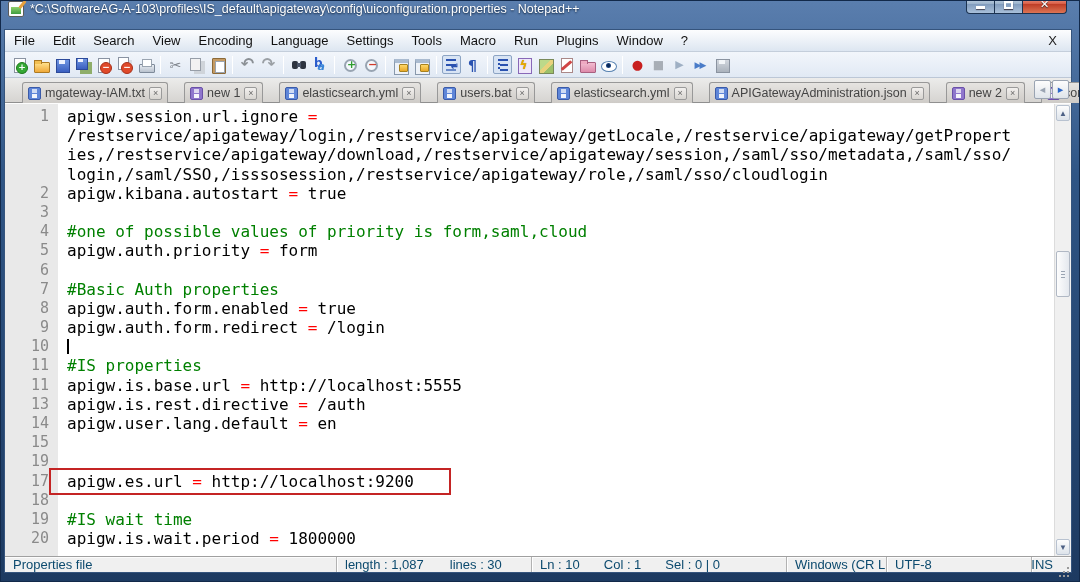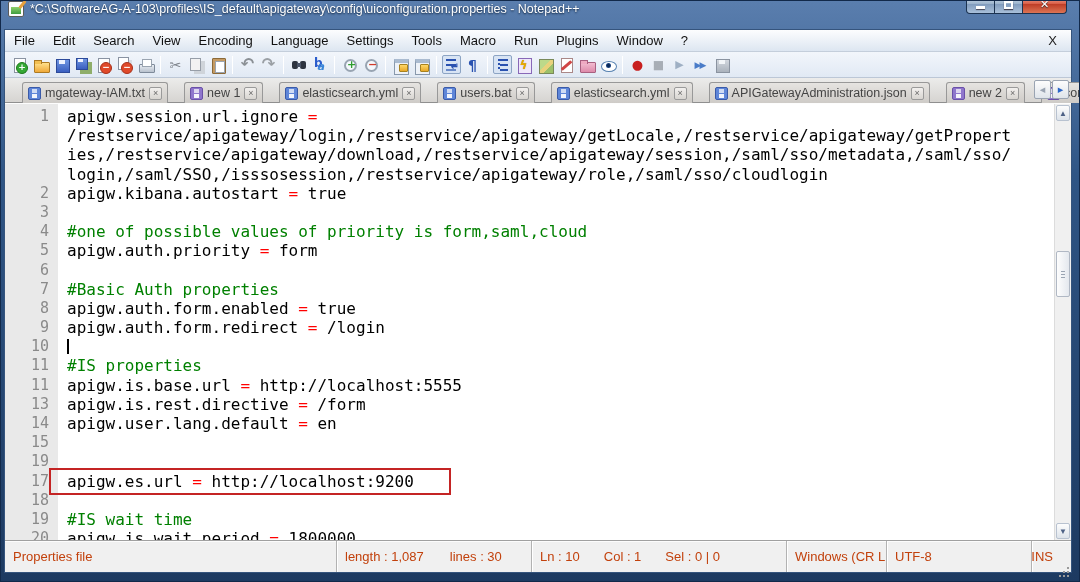--- a/index.html
+++ b/index.html
@@ -104,21 +104,21 @@
   .row.caret .code::before{content:"";display:inline-block;width:2px;height:15px;background:#000;vertical-align:-2px;margin-right:-2px;}
   .row.boxed::after{content:"";position:absolute;left:44px;top:-4px;width:398px;height:23px;border:2px solid #c42424;z-index:5;}
   
   .vscroll{position:absolute;top:0;right:0;width:17px;bottom:0;background:#f0f0f0;border-left:1px solid #dcdcdc;}
   .sbtn{position:absolute;left:1px;right:1px;height:16px;border:1px solid #b8c2d0;border-radius:2px;background:linear-gradient(#fdfdfd,#dde3ea);color:#4d6185;font-size:8px;text-align:center;line-height:15px;}
   .sbtn.up{top:1px;}
   .sbtn.down{bottom:1px;}
   .sthumb{position:absolute;left:1px;right:1px;top:147px;height:46px;border:1px solid #b0b8c4;border-radius:2px;background:linear-gradient(to right,#fdfdfd,#e4e8ee);}
   .sthumb::after{content:"";position:absolute;left:4px;right:4px;top:19px;height:1px;background:#9aa4b2;box-shadow:0 3px 0 #9aa4b2,0 6px 0 #9aa4b2;}
   
-  .statusbar{height:32px;background:#f0f0f0;border-top:1px solid #a0a0a0;box-shadow:inset 0 1px 0 #fcfcfc;display:flex;align-items:center;font-size:13px;color:#c2410c;}
+  .statusbar{height:16px;background:#f0f0f0;border-top:1px solid #a0a0a0;box-shadow:inset 0 1px 0 #fcfcfc;display:flex;align-items:center;font-size:13px;color:#0c4a6e;}
   .sbsec{height:100%;display:flex;align-items:center;padding:0 8px;border-right:1px solid #b2b2b2;box-shadow:1px 0 0 #fff;overflow:hidden;white-space:nowrap;}
   .sb-doctype{flex:0 0 332px;}
   .sb-len{flex:0 0 195px;gap:26px;}
   .sb-pos{flex:0 0 255px;gap:24px;}
   .sb-eol{flex:0 0 100px;}
   .sb-enc{flex:0 0 145px;}
   .sb-ins{flex:1;justify-content:flex-end;padding-right:4px;border-right:none;box-shadow:none;}
   .grip{width:14px;height:100%;position:relative;}
   .grip::after{content:"";position:absolute;right:2px;bottom:3px;width:2px;height:2px;background:#9a9a9a;box-shadow:-4px 4px 0 #9a9a9a,0 4px 0 #9a9a9a,-8px 8px 0 #9a9a9a,-4px 8px 0 #9a9a9a,0 8px 0 #9a9a9a;}
 </style>
@@ -315,21 +315,21 @@
           <div class="row">
             <span class="ln">11</span>
             <span class="code"><span class="sc">#IS properties</span></span>
           </div>
           <div class="row">
             <span class="ln">11</span>
             <span class="code"><span class="sd">apigw.is.base.url </span><span class="se">=</span><span class="sd"> http://localhost:5555</span></span>
           </div>
           <div class="row">
             <span class="ln">13</span>
-            <span class="code"><span class="sd">apigw.is.rest.directive </span><span class="se">=</span><span class="sd"> /form</span></span>
+            <span class="code"><span class="sd">apigw.is.rest.directive </span><span class="se">=</span><span class="sd"> /auth</span></span>
           </div>
           <div class="row">
             <span class="ln">14</span>
             <span class="code"><span class="sd">apigw.user.lang.default </span><span class="se">=</span><span class="sd"> en</span></span>
           </div>
           <div class="row">
             <span class="ln">15</span>
             <span class="code"></span>
           </div>
           <div class="row">

